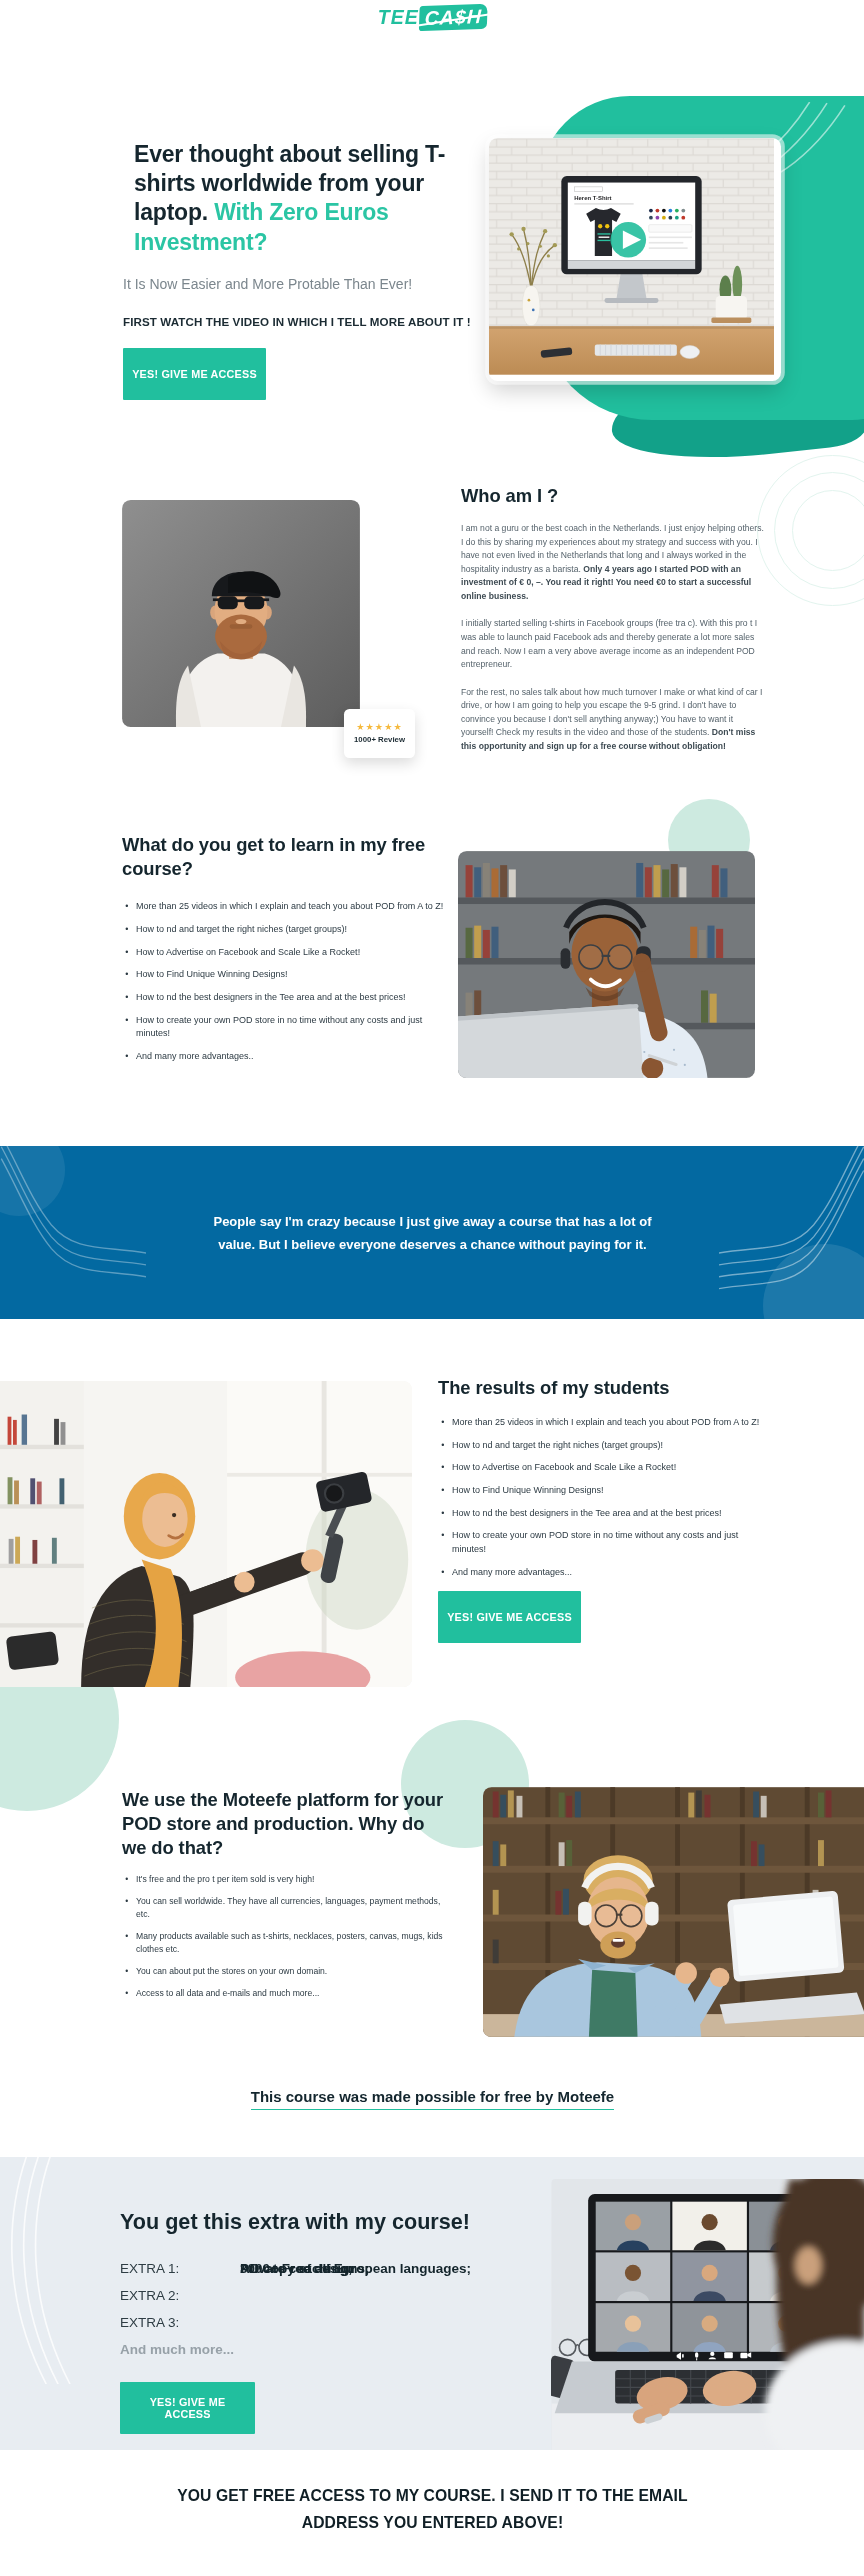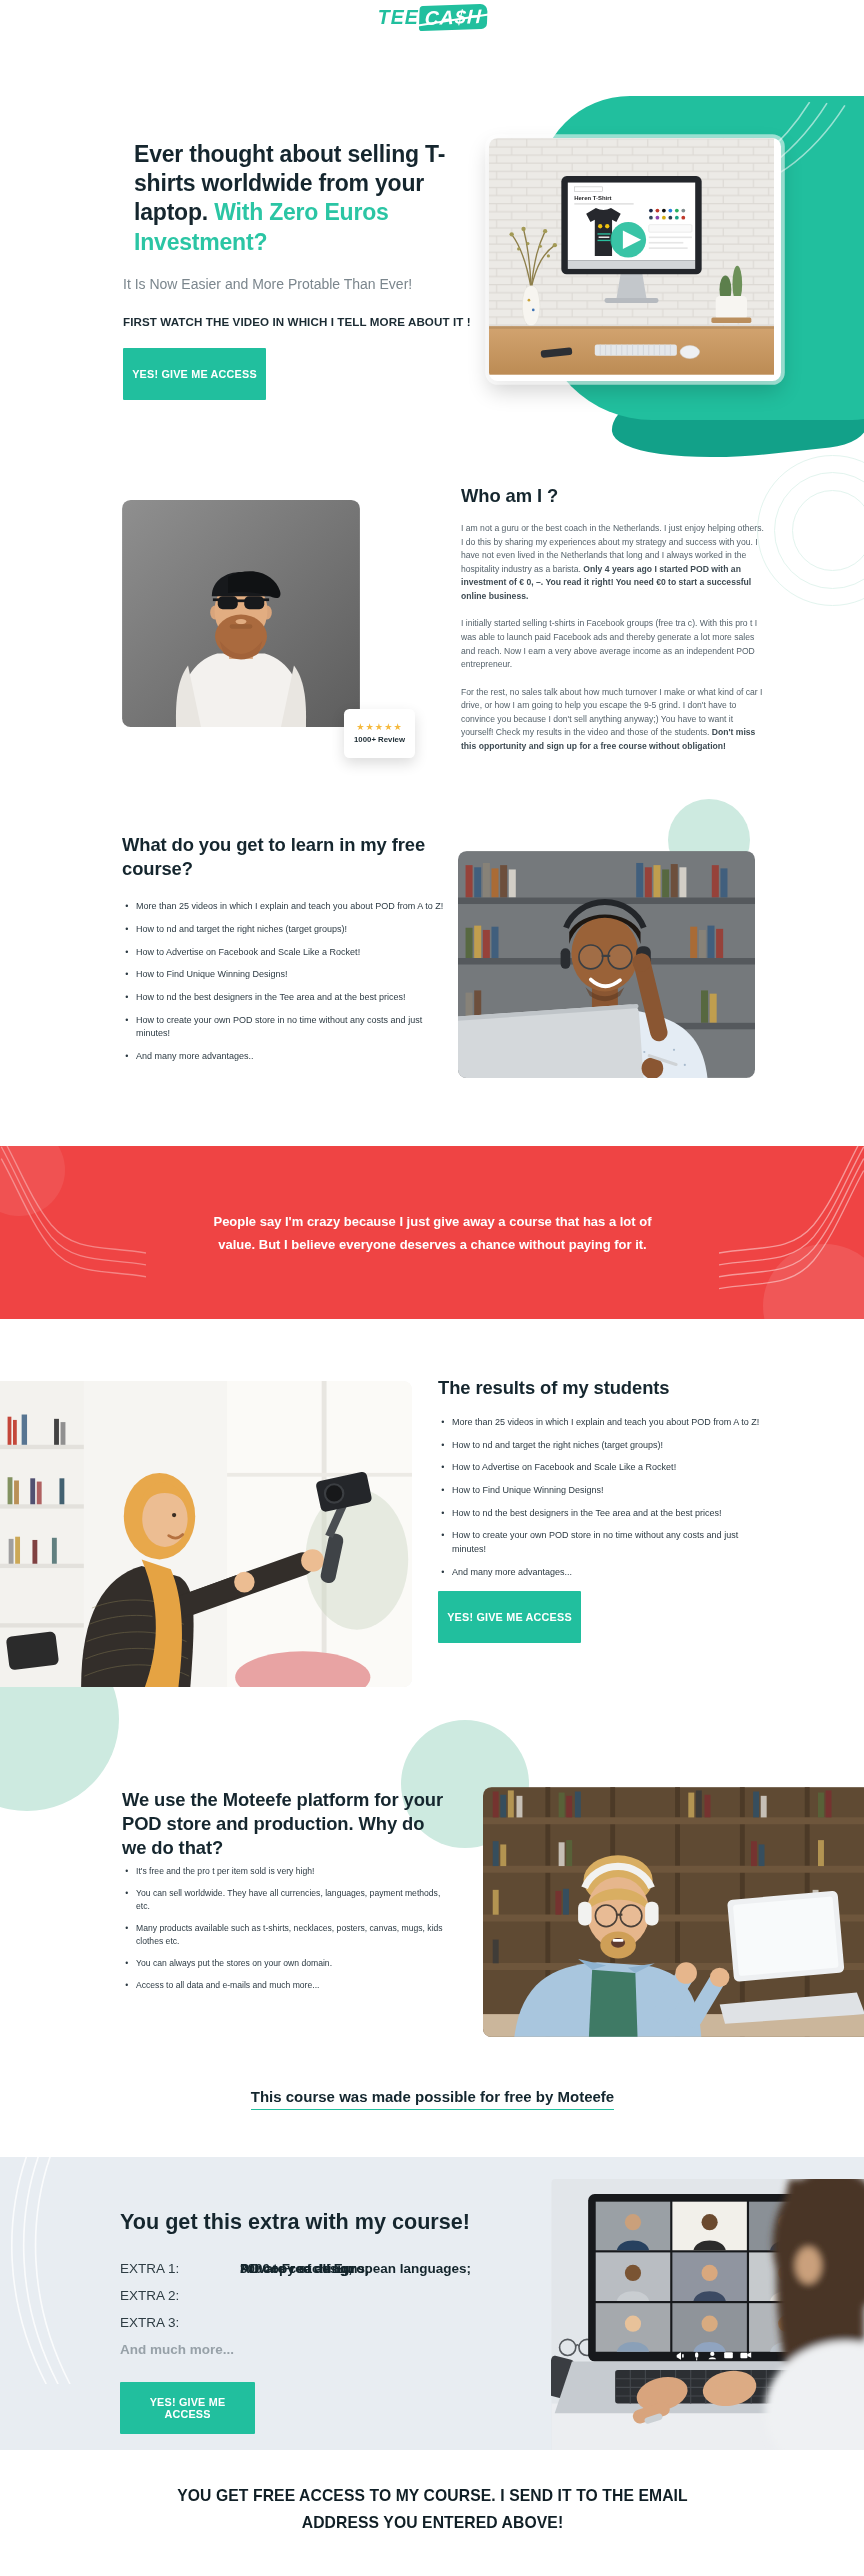--- a/index.html
+++ b/index.html
@@ -51,39 +51,39 @@
   .who-text{left:461px;top:484px;width:306px;}
   .who-text .h2{margin-bottom:14px;}
 
   
   .learn-circle{left:668px;top:799px;width:82px;height:82px;background:var(--mint);border-radius:50%;z-index:0;}
   .learn-photo{left:458px;top:851px;width:297px;height:227px;border-radius:8.6px;overflow:hidden;z-index:1;}
   .learn-text{left:122px;top:833px;width:331px;}
   .learn-text .h2{margin-bottom:19.5px;}
 
   
-  .banner{left:0;top:1146px;width:865px;height:173px;background:#ef4444;z-index:1;overflow:hidden;}
+  .banner{left:0;top:1146px;width:865px;height:173px;background:#0369a1;z-index:1;overflow:hidden;}
   .banner-text{position:absolute;left:50%;top:50%;transform:translate(-50%,-50%);width:449px;text-align:center;color:#fff;font-size:13px;font-weight:bold;line-height:1.78;}
   .banner-circle-br{position:absolute;right:-21.6px;bottom:-49px;width:124px;height:124px;border-radius:50%;background:rgba(255,255,255,.10);}
   .banner-circle-tl{position:absolute;left:-27px;top:-21.6px;width:92px;height:92px;border-radius:50%;background:rgba(255,255,255,.08);}
   .banner-waves-r{position:absolute;right:0;top:-3.2px;}
   .banner-waves-l{position:absolute;left:0;bottom:-3.2px;transform:scaleX(-1);}
 
   
   .results-circle{left:-65px;top:1627px;width:184px;height:184px;background:var(--mint);border-radius:50%;z-index:0;}
   .results-photo{left:0;top:1381px;width:412px;height:306px;border-radius:0 8.6px 8.6px 0;overflow:hidden;z-index:1;}
   .results-text{left:438px;top:1376px;width:331px;}
   .results-text .h2{margin-bottom:16px;}
   .results-text .btn{margin-top:12px;}
 
   
   .moteefe-circle{left:401px;top:1720px;width:128px;height:128px;background:var(--mint);border-radius:50%;z-index:0;}
   .moteefe-photo{left:483px;top:1787px;width:382px;height:250px;border-radius:8.6px 0 0 8.6px;overflow:hidden;z-index:1;}
   .moteefe-text{left:122px;top:1788px;width:324px;}
-  .moteefe-text .h2{margin-bottom:5px;}
+  .moteefe-text .h2{margin-bottom:13px;}
   .moteefe-text .body-ul li{font-size:8.6px;}
 
   
   .made-wrap{left:0;top:2088px;width:865px;text-align:center;}
   .made-line{display:inline-block;font-size:15px;font-weight:bold;color:#13262e;border-bottom:1.6px solid var(--teal);padding-bottom:4px;}
 
   
   .extra-section{left:0;top:2157px;width:865px;height:293px;background:var(--graybg);overflow:hidden;z-index:1;}
   .extra-text{position:absolute;left:120px;top:52px;width:400px;}
   .extra-h2{font-size:21.6px;font-weight:bold;color:var(--dark);margin:0 0 26px;}
@@ -520,21 +520,21 @@
       <circle cx="376" cy="344" r="20" fill="#e6b68c"></circle>
       <circle cx="438" cy="352" r="18" fill="#e6b68c"></circle>
     </svg>
   </div>
   <div class="abs moteefe-text">
     <h2 class="h2">We use the Moteefe platform for your POD store and  production. Why do we do that?</h2>
     <ul class="body-ul">
         <li>It's free and the pro t per item sold is very high!</li>
         <li>You can sell worldwide. They have all currencies,  languages, payment methods, etc.</li>
         <li>Many products available such as t-shirts, necklaces,  posters, canvas, mugs, kids clothes etc.</li>
-        <li>You can always put the stores on your own domain.</li>
+        <li>You can about put the stores on your own domain.</li>
         <li>Access to all data and e-mails and much more...</li>
       </ul>
   </div>
 
   <div class="abs made-wrap">
     <a class="made-line">This course was made possible for free by Moteefe</a>
   </div>
 
   <div class="abs extra-section">
     <svg class="extra-waves" width="130" height="232" viewBox="0 0 240 430">

